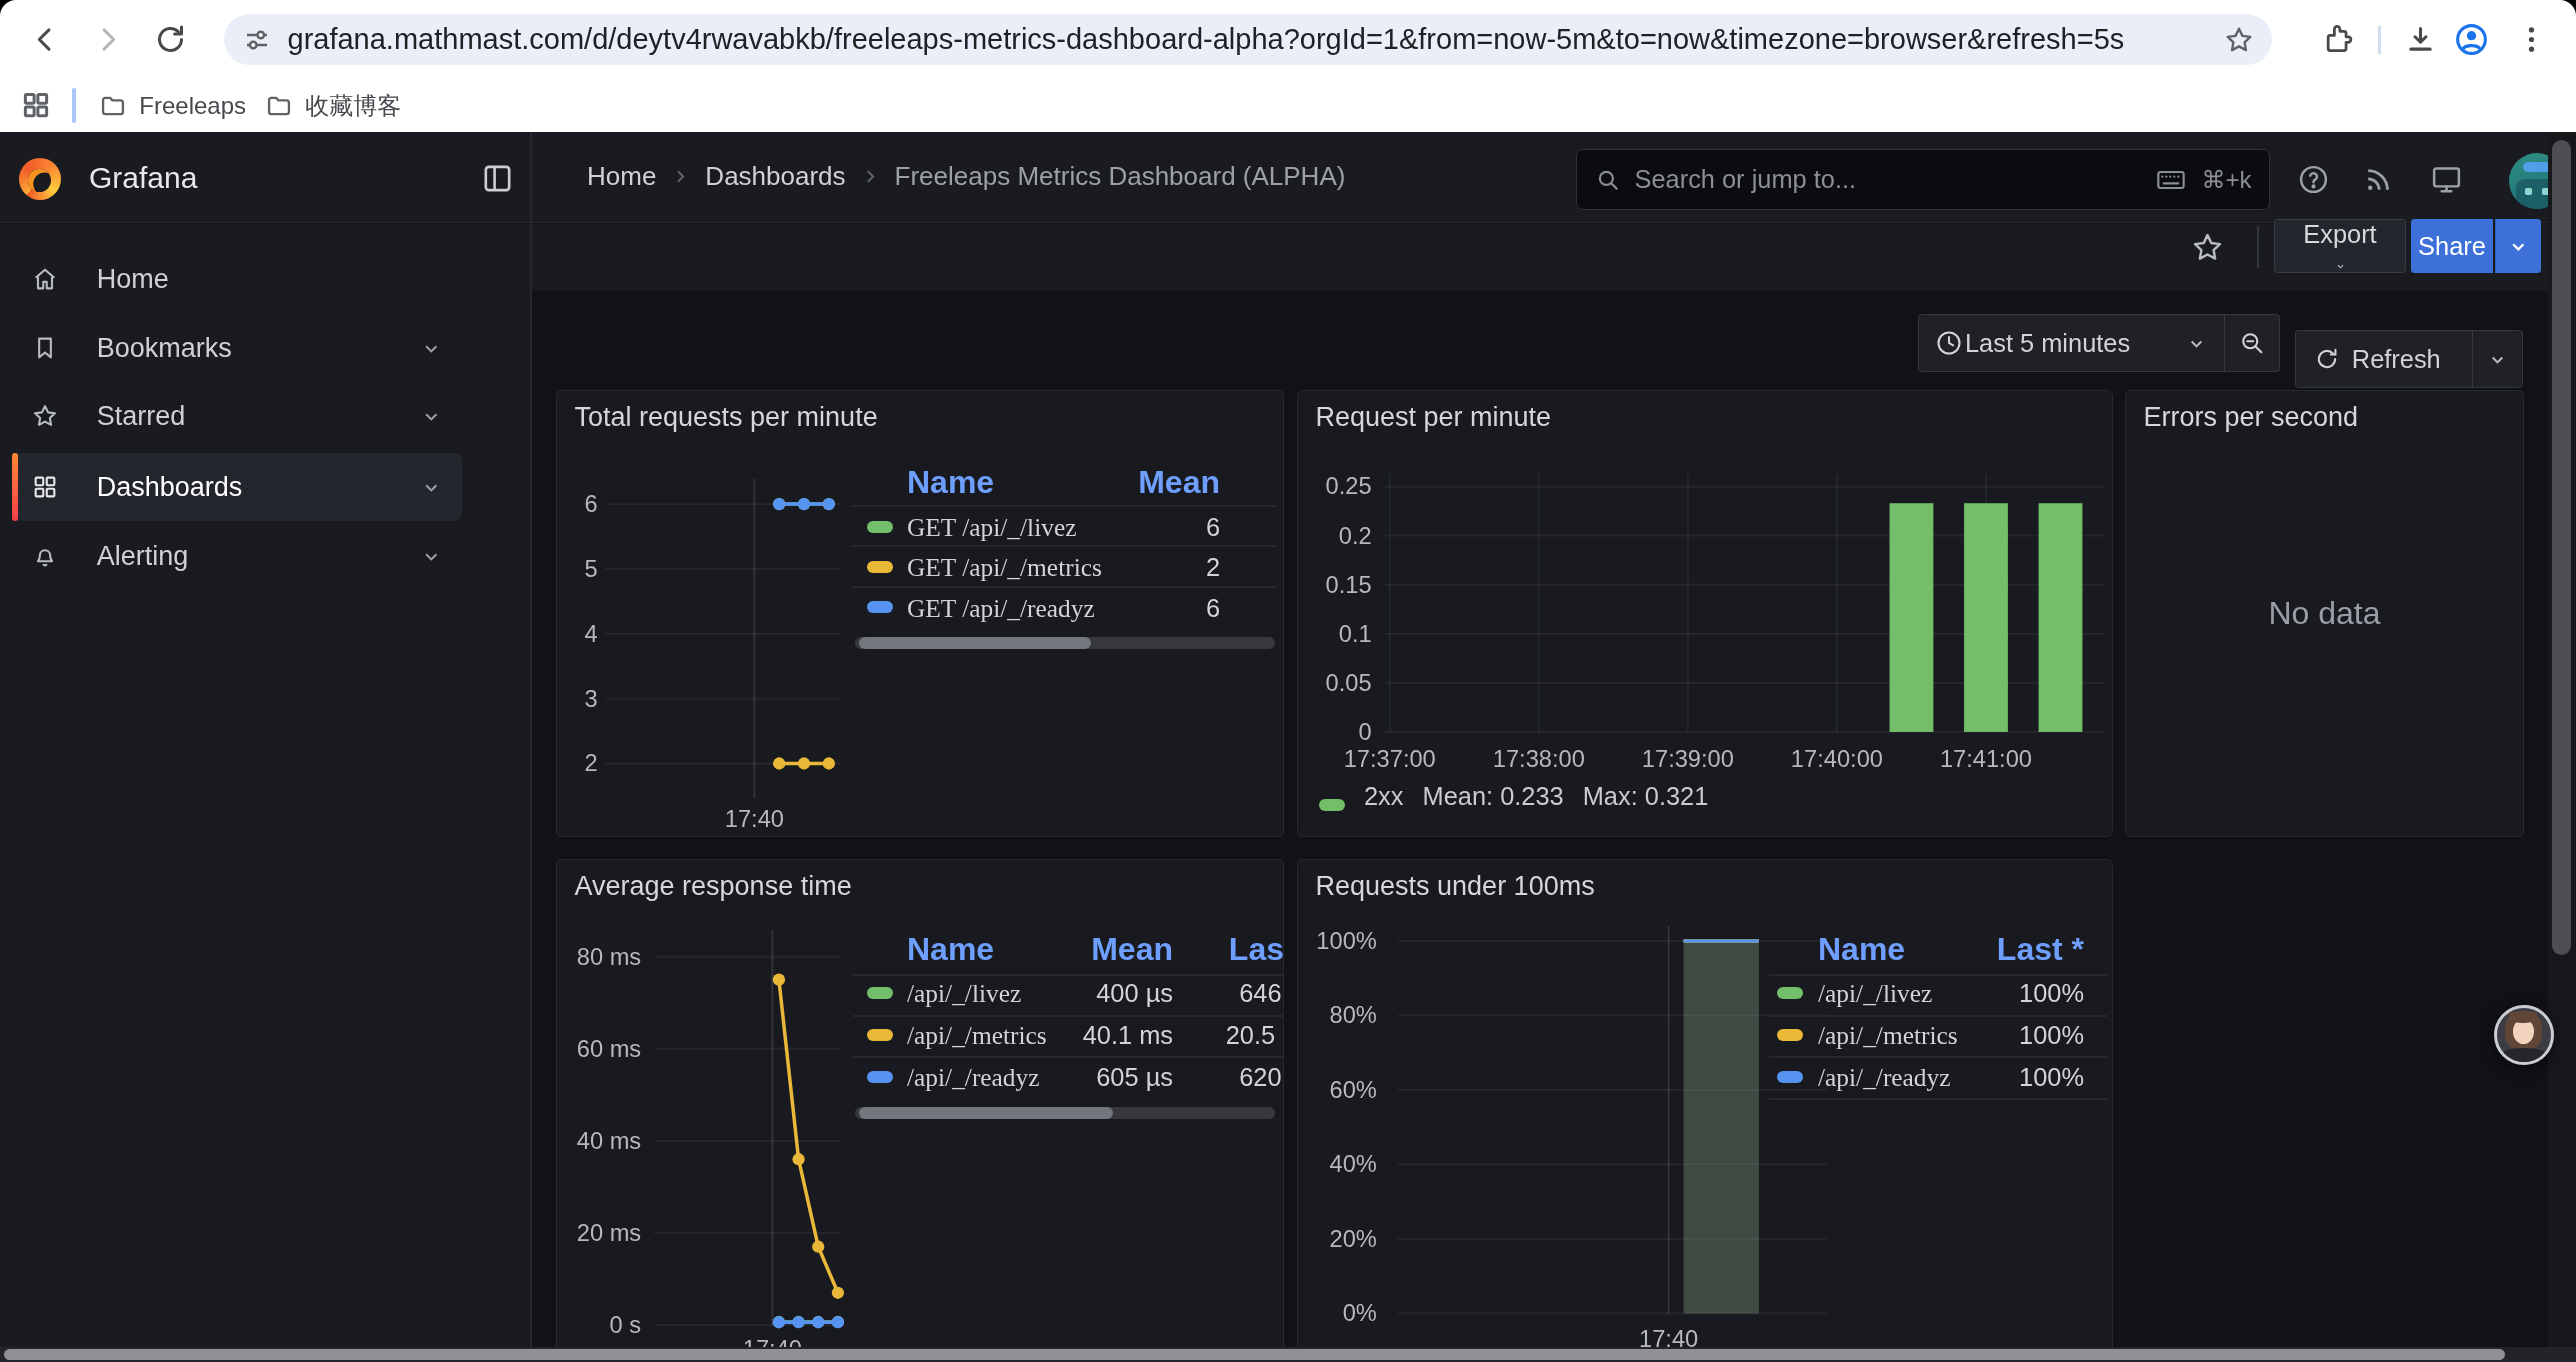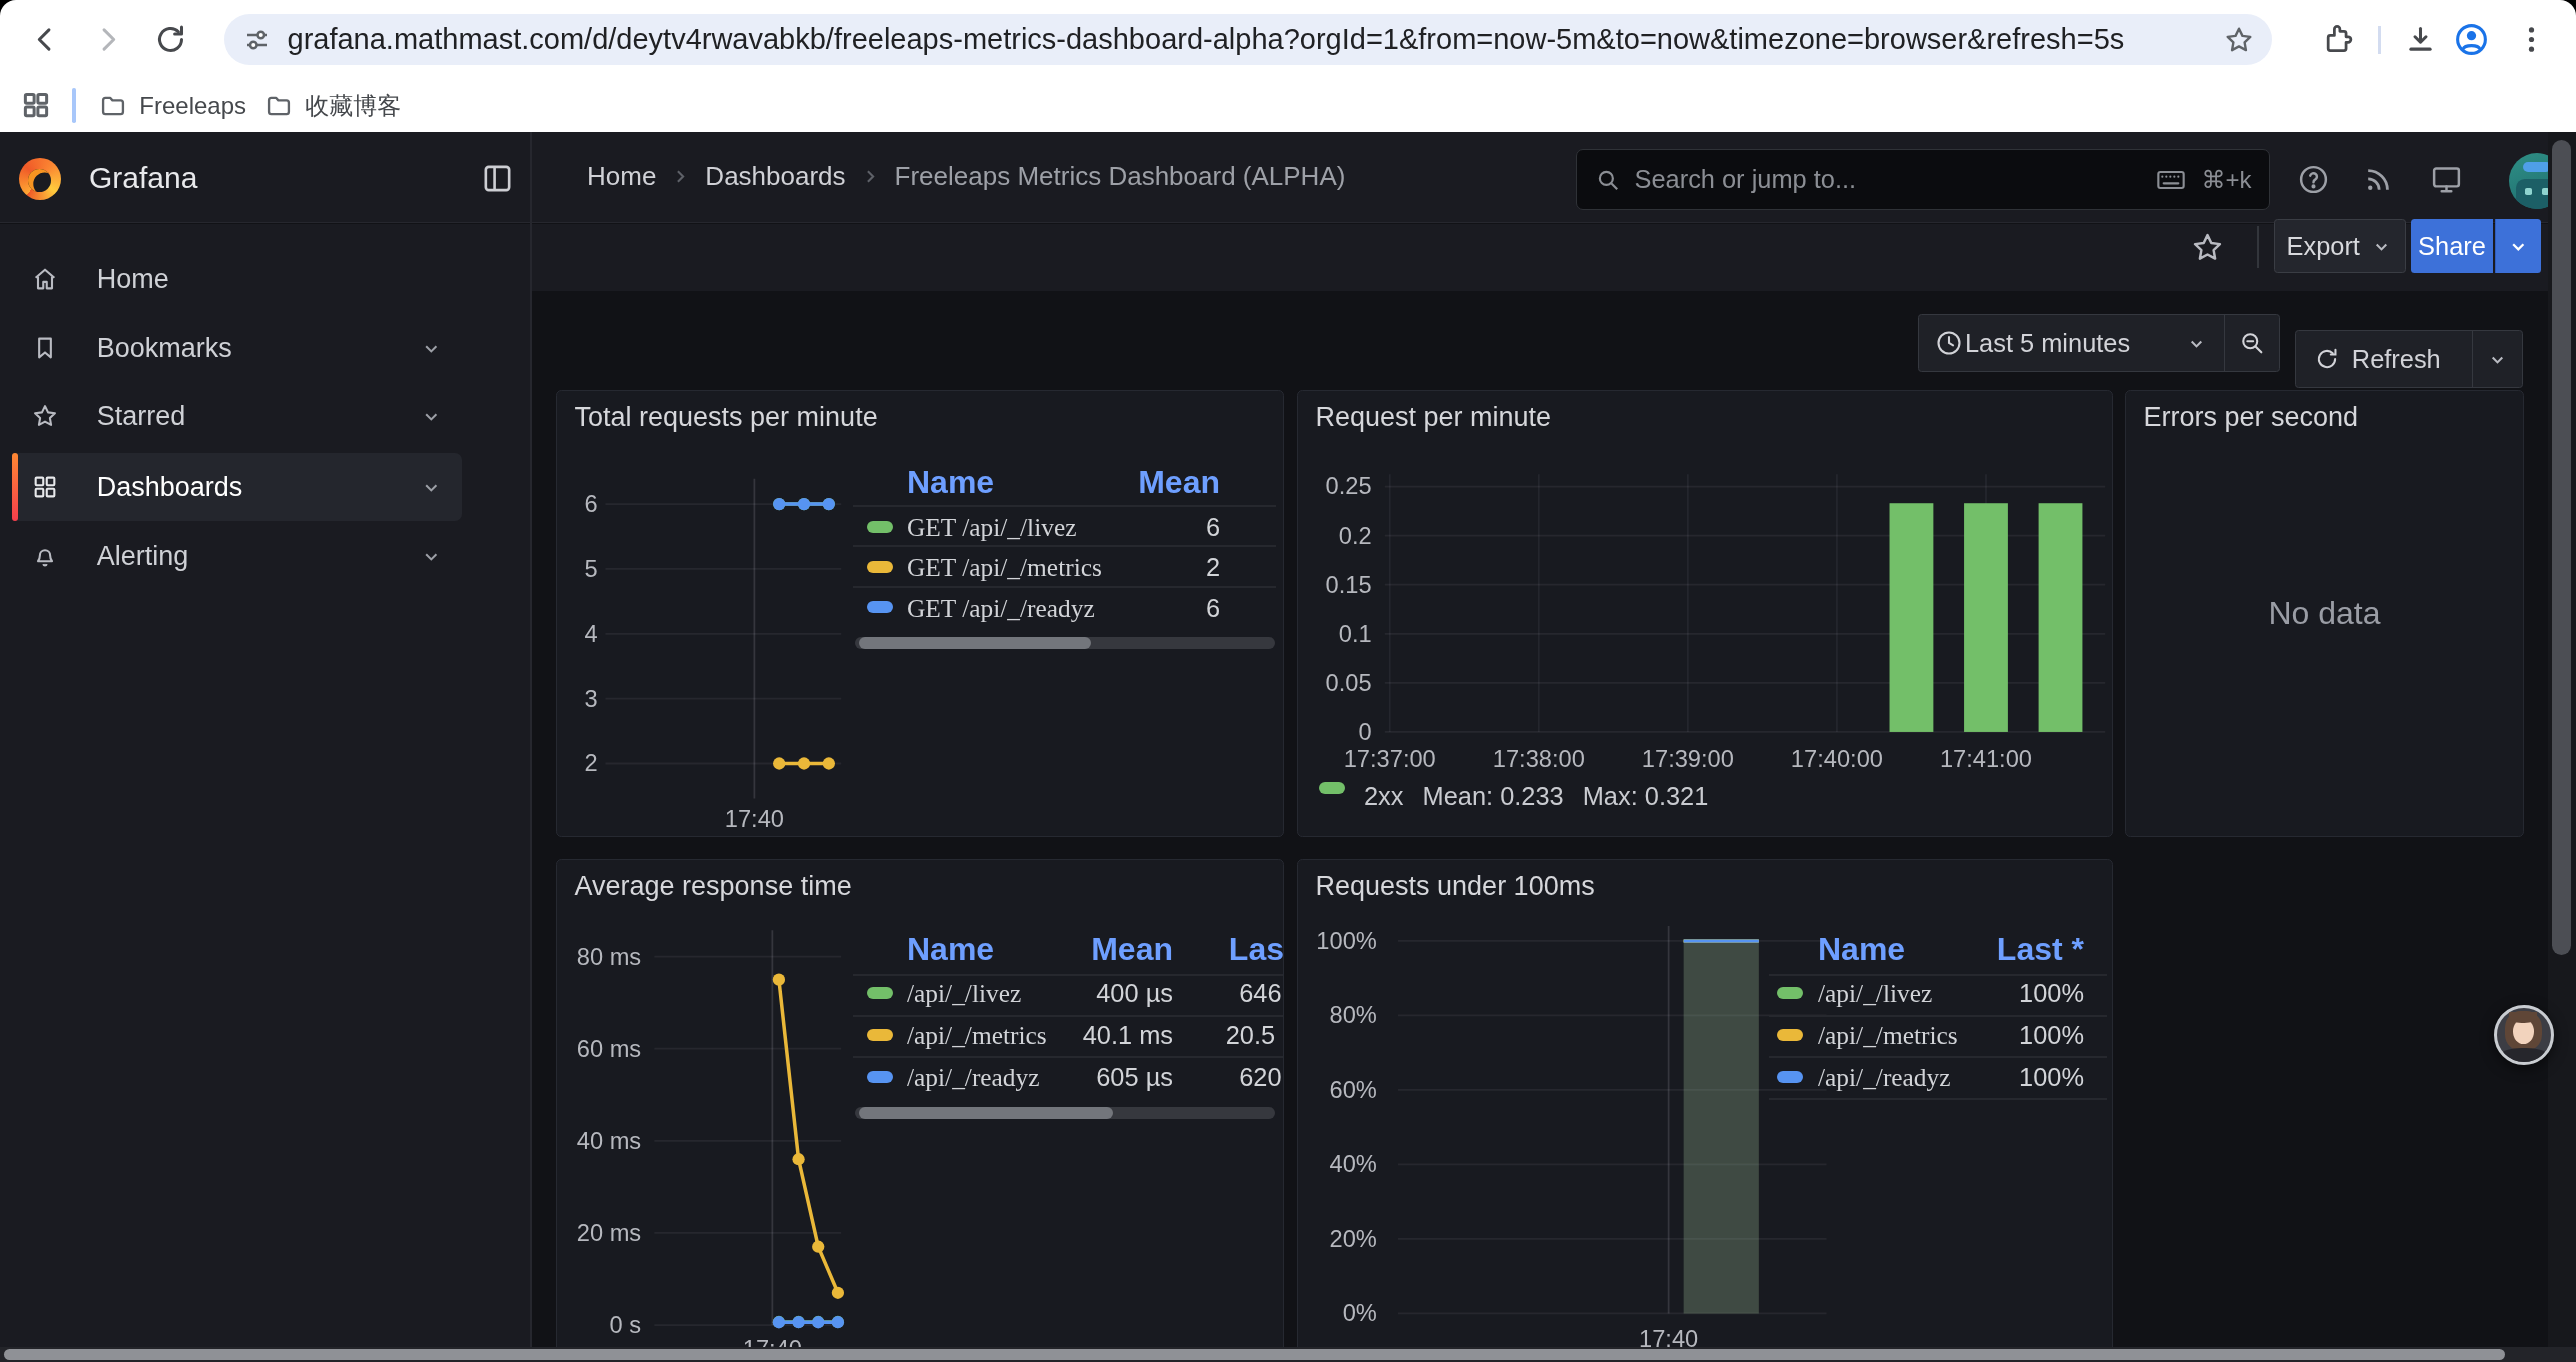--- a/index.html
+++ b/index.html
@@ -43,21 +43,21 @@
   .search .ph{flex:1;font-size:25.4px;color:#8b8e94;}
   .search .sc{font-size:24px;color:#8b8e94;}
   .hicon{position:absolute;top:163px;width:33px;height:33px;}
   .gavatar{position:absolute;left:2509px;top:153px;width:56px;height:56px;border-radius:50%;overflow:hidden;
         background:linear-gradient(160deg,#2f8f85,#1d6b6e);}
   .gavatar i{position:absolute;}
   
   .staricon{position:absolute;left:2190px;top:230px;width:35px;height:35px;}
   .subsep{position:absolute;left:2257px;top:226px;width:1.8px;height:42px;background:#33363c;}
   .btn{position:absolute;display:flex;align-items:center;justify-content:center;gap:10.5px;font-size:25.4px;color:#d8d9dd;
-       background:#24262d;border:1.8px solid #3a3d44;border-radius:3.5px;box-sizing:border-box;font-weight:500;}
+       background:#24262d;border:1.8px solid #3a3d44;border-radius:3.5px;box-sizing:border-box;font-weight:500;flex-direction:column;}
   .export{left:2274px;top:219px;width:132px;height:54px;}
   .share{left:2411px;top:219px;width:82px;height:54px;background:#3d71d9;border:none;border-radius:3.5px 0 0 3.5px;color:#fff;}
   .sharechev{left:2495px;top:219px;width:46px;height:54px;background:#3d71d9;border:none;border-left:1.8px solid #2f5cc0;border-radius:0 3.5px 3.5px 0;}
   
   .gbtn{position:absolute;display:flex;align-items:center;background:#1f2127;border:1.8px solid #35383f;border-radius:3.5px;
         color:#d2d3d8;font-size:25.4px;font-weight:500;box-sizing:border-box;}
   .tp{left:1918px;top:314px;width:362px;height:58px;}
   .tp .tpmain{display:flex;align-items:center;gap:2px;padding:0 16px;flex:1;}
   .tp .tpzoom{border-left:1.8px solid #35383f;width:54px;height:100%;display:flex;align-items:center;justify-content:center;}
   .rf{left:2295px;top:330px;width:228px;height:58px;}
@@ -75,21 +75,21 @@
   .nodata{position:absolute;inset:0;display:flex;align-items:center;justify-content:center;font-size:32px;color:#9a9da5;}
   .ax{font-size:27px;fill:#b6b8be;font-family:"Liberation Sans",sans-serif;}
   .lg-h{position:absolute;font-size:32px;font-weight:700;color:#6e9fff;transform:translateY(-50%);white-space:nowrap;}
   .lg-h.r{transform:translate(-100%,-50%);}
   .lg-name{position:absolute;font-size:25.4px;color:#d2d4d8;transform:translateY(-50%);white-space:nowrap;font-family:Liberation Serif, serif;}
   .lg-val{position:absolute;font-size:25.4px;color:#d2d4d8;transform:translate(-100%,-50%);white-space:nowrap;}
   .lg-sw{position:absolute;width:26px;height:12.3px;border-radius:6.1px;}
   .lg-hr{position:absolute;height:1.8px;background:#26282e;}
   .lg-sbt{position:absolute;height:12.3px;border-radius:6.1px;background:#36383e;}
   .lg-sbh{position:absolute;height:12.3px;border-radius:6.1px;background:#73767c;}
-  .il{position:absolute;display:flex;align-items:flex-start;gap:19px;font-size:25.4px;color:#c9cbd0;white-space:nowrap;}
+  .il{position:absolute;display:flex;align-items:flex-end;gap:19px;font-size:25.4px;color:#c9cbd0;white-space:nowrap;}
   .il .pill{width:26px;height:12.3px;border-radius:6.1px;display:inline-block;}
   
   .vsb{position:absolute;left:2548px;top:132px;width:28px;height:1231px;background:#17181c;}
   .vsbt{position:absolute;left:2552px;top:140px;width:19px;height:815px;background:#4c4e54;border-radius:9.6px;}
   .hsb{position:absolute;left:0;top:1347px;width:2576px;height:16px;background:#232429;}
   .hsbt{position:absolute;left:3.5px;top:1349px;width:2501px;height:11.4px;background:#8f9196;border-radius:6.1px;}
   .favatar{position:absolute;left:2494px;top:1005px;width:60px;height:60px;border-radius:50%;background:#3c3d44;
            border:3.5px solid #c9ccd1;box-shadow:0 3.5px 12.3px rgba(0,0,0,.55);overflow:hidden;box-sizing:border-box;}
   .favatar i{position:absolute;}
   .fa-hair{left:8px;top:2.6px;width:37px;height:40px;background:#5f4637;border-radius:42%;}

